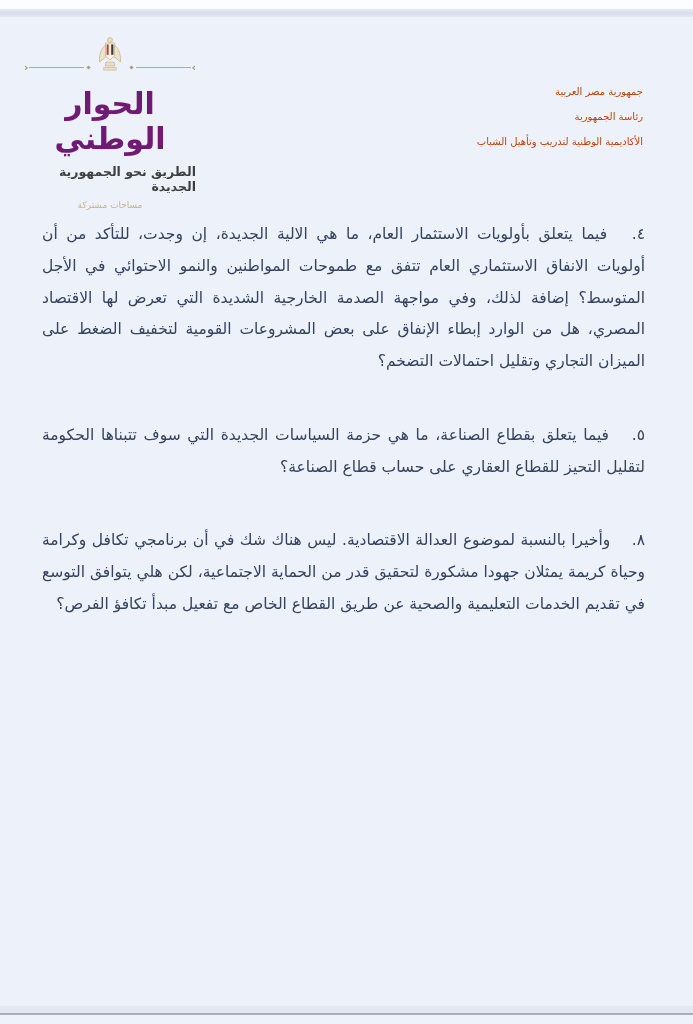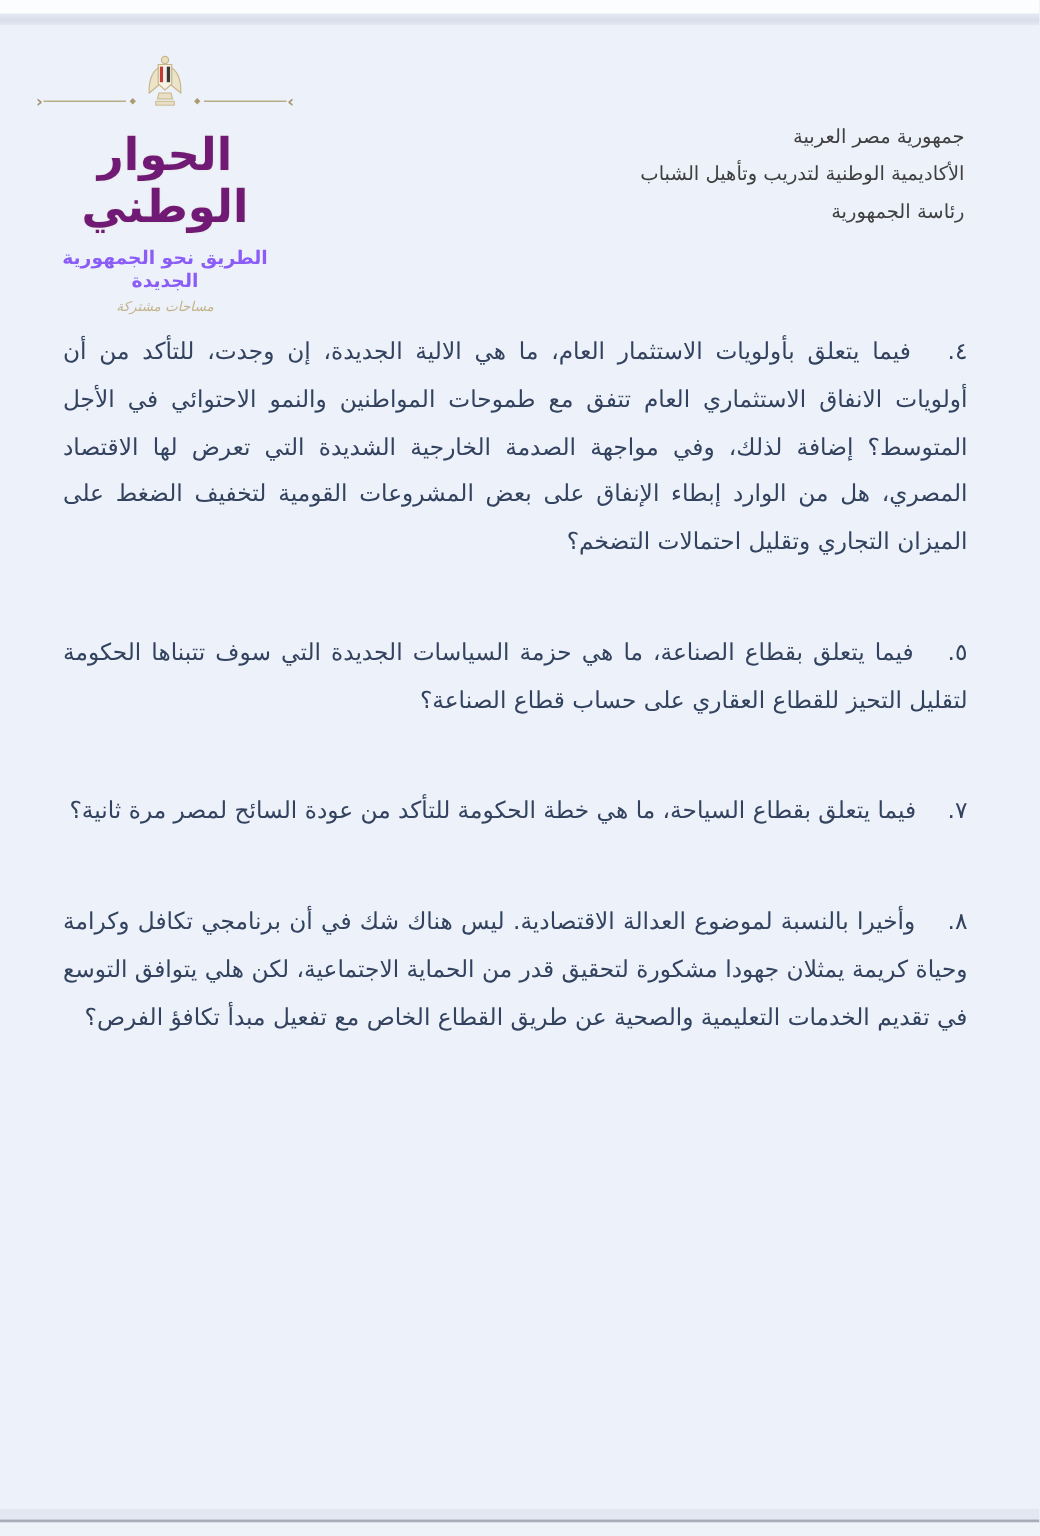--- a/index.html
+++ b/index.html
@@ -22,25 +22,25 @@
   .emblem-area { position:relative; height:48px; }
   .divider { position:absolute; left:0; right:0; top:27px; display:flex; align-items:center; }
   .divider .line { flex:1; height:1px; background:#b9ab87; }
   .divider .dot  { width:3px; height:3px; background:#ac9b74; transform:rotate(45deg); margin:0 3px; }
   .divider .spacer { width:34px; }
   .divider .chev { font-size:11px; line-height:1; color:#a59570; font-weight:bold; }
   .eagle { position:absolute; left:50%; transform:translateX(-50%); top:0; }
 
   .logo-title    { direction:rtl; font-size:30px; font-weight:bold; color:#701a75;
                    margin-top:3px; text-shadow:0 0 1px rgba(181,148,81,.35); letter-spacing:-1px; }
-  .logo-subtitle { direction:rtl; font-size:12.5px; font-weight:bold; color:#8b5cf6; margin-top:8px; }
-  .logo-tagline  { direction:rtl; font-size:9px; color:#c3b38b; margin-top:6px; letter-spacing:3px;font-style:italic; }
+  .logo-subtitle { direction:rtl; font-size:12.5px; font-weight:bold; color:#404040; margin-top:8px;text-align:right; }
+  .logo-tagline  { direction:rtl; font-size:9px; color:#c3b38b; margin-top:6px; letter-spacing:3px; }
 
-  .org { direction:rtl; text-align:right; padding-top:44px; font-size:13px;
-         color:#404040; line-height:25px; white-space:nowrap; }
+  .org { direction:rtl; text-align:right; padding-top:44px; font-size:10px;
+         color:#c2410c; line-height:25px; white-space:nowrap; }
 
   
   .questions { padding:32px 48px 0 42px; font-size:15.5px; color:#33435f; }
   .q { direction:rtl; text-align:justify; line-height:2.05; margin-bottom:42px; }
   .qnum { margin-left:16px; }
 </style>
 </head>
 <body>
 
 <div class="viewport">
@@ -74,38 +74,34 @@
             <rect x="8.8" y="32.5" width="12.4" height="2.6" fill="#e9dfc6" stroke="#c9b586" stroke-width="0.6"></rect>
           </svg>
         </div>
         <div class="logo-title">الحوار الوطني</div>
         <div class="logo-subtitle">الطريق نحو الجمهورية الجديدة</div>
         <div class="logo-tagline">مساحات مشتركة</div>
       </div>
 
       <div class="org">
         <div class="org-line">جمهورية مصر العربية</div>
+        <div class="org-line">رئاسة الجمهورية</div>
         <div class="org-line">الأكاديمية الوطنية لتدريب وتأهيل الشباب</div>
-        <div class="org-line">رئاسة الجمهورية</div>
       </div>
 
     </div>
 
     <div class="questions">
       <p class="q">
         <span class="qnum">٤.</span>
         <span class="qtext">فيما يتعلق بأولويات الاستثمار العام، ما هي الالية الجديدة، إن وجدت، للتأكد من أن أولويات الانفاق الاستثماري العام تتفق مع طموحات المواطنين والنمو الاحتوائي في الأجل المتوسط؟ إضافة لذلك، وفي مواجهة الصدمة الخارجية الشديدة التي تعرض لها الاقتصاد المصري، هل من الوارد إبطاء الإنفاق على بعض المشروعات القومية لتخفيف الضغط على الميزان التجاري وتقليل احتمالات التضخم؟</span>
       </p>
       <p class="q">
         <span class="qnum">٥.</span>
         <span class="qtext">فيما يتعلق بقطاع الصناعة، ما هي حزمة السياسات الجديدة التي سوف تتبناها الحكومة لتقليل التحيز للقطاع العقاري على حساب قطاع الصناعة؟</span>
-      </p>
-      <p class="q">
-        <span class="qnum">٧.</span>
-        <span class="qtext">فيما يتعلق بقطاع السياحة، ما هي خطة الحكومة للتأكد من عودة السائح لمصر مرة ثانية؟</span>
       </p>
       <p class="q">
         <span class="qnum">٨.</span>
         <span class="qtext">وأخيرا بالنسبة لموضوع العدالة الاقتصادية. ليس هناك شك في أن برنامجي تكافل وكرامة وحياة كريمة يمثلان جهودا مشكورة لتحقيق قدر من الحماية الاجتماعية، لكن هلي يتوافق التوسع في تقديم الخدمات التعليمية والصحية عن طريق القطاع الخاص مع تفعيل مبدأ تكافؤ الفرص؟</span>
       </p>
     </div>
 
   </div>
 
   <div class="page-edge-bottom"></div>

